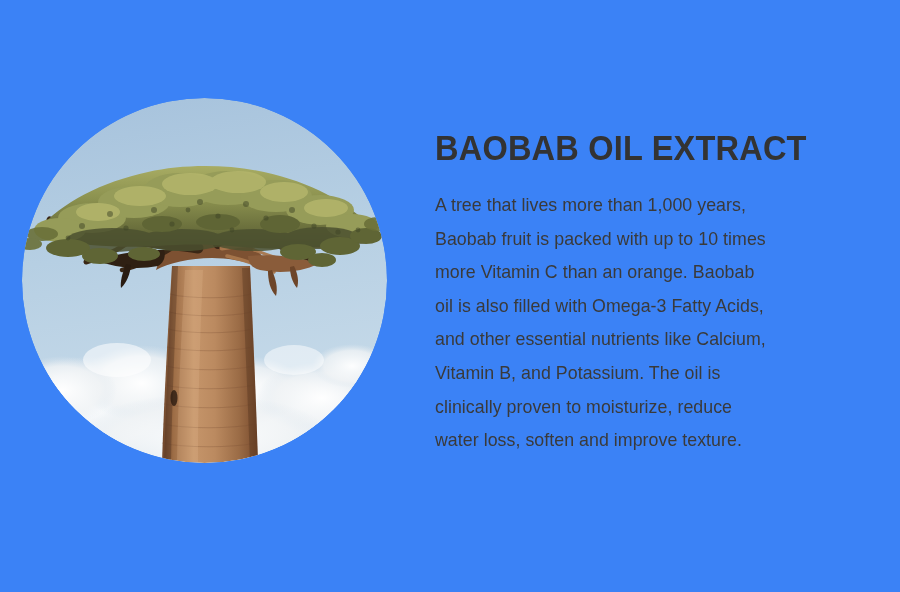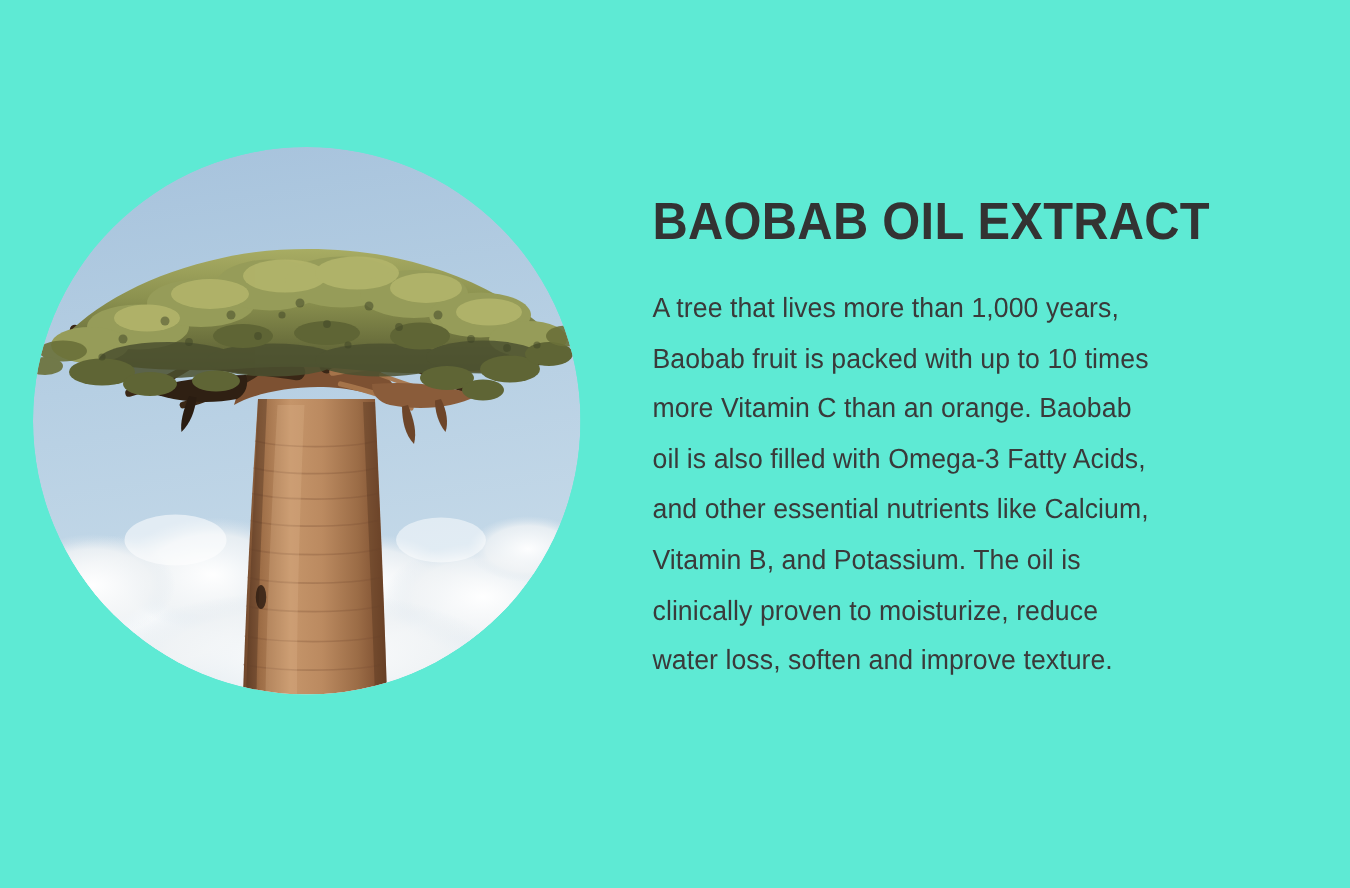--- a/index.html
+++ b/index.html
@@ -12,21 +12,21 @@
     height: 592px;
     font-family: "Liberation Sans", sans-serif;
     position: relative;
     overflow: hidden;
   }
 
   .page {
     position: relative;
     width: 900px;
     height: 592px;
-    background: #5eead4;
+    background: #3b82f6;
   }
 
   
   .photo-wrap {
     position: absolute;
     left: 22px;
     top: 98px;
     width: 365px;
     height: 365px;
     border-radius: 50%;

